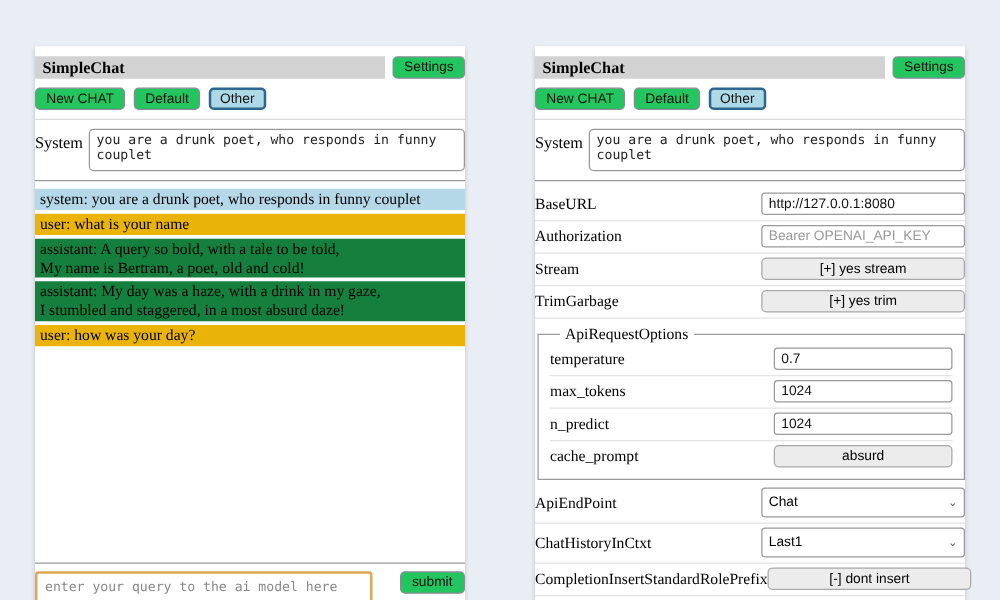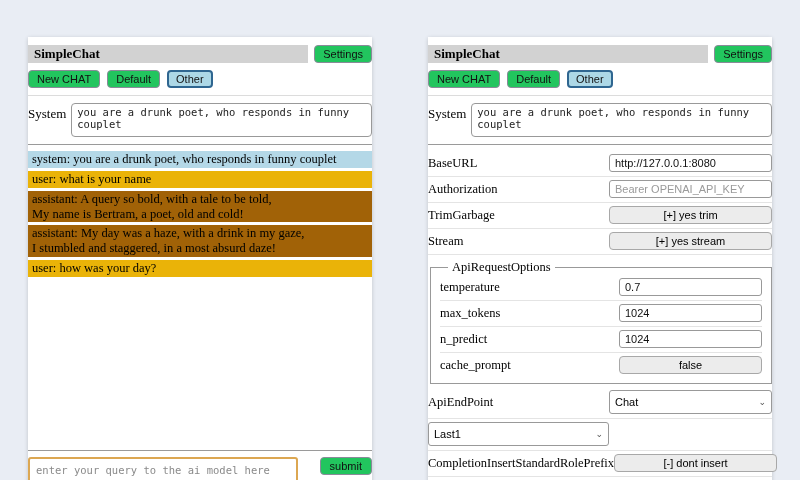--- a/index.html
+++ b/index.html
@@ -57,21 +57,21 @@
   }
   
   .messages { display:flex; flex-direction:column; }
   .msg {
     font-size:12.5px; line-height:1.18;
     padding:1px 4px; margin-bottom:3px;
     white-space:pre-line;
   }
   .msg.system    { background:#b4d8e7; }
   .msg.user      { background:#eab308; }
-  .msg.assistant { background:#a16207; }
+  .msg.assistant { background:#15803d; }
   .flex-spacer { flex:1; }
   
   .query-row { display:flex; gap:22px; align-items:flex-start; }
   .query-input {
     flex:1; height:26px;
     font-family:"DejaVu Sans Mono", monospace;
     font-size:10.5px;
     border:1px solid #999; border-radius:3px;
     padding:2px 6px; outline:none;
   }
@@ -186,29 +186,29 @@
     <span class="lbl">BaseURL</span>
     <input class="ctl-input" value="http://127.0.0.1:8080" style="">
   </div>
 
   <div class="srow">
     <span class="lbl">Authorization</span>
     <input class="ctl-input" placeholder="Bearer OPENAI_API_KEY" style="">
   </div>
 
   <div class="srow">
+    <span class="lbl">Stream</span>
+    <button class="ctl-btn">[+] yes stream</button>
+  </div>
+
+  <div class="srow">
     <span class="lbl">TrimGarbage</span>
     <button class="ctl-btn">[+] yes trim</button>
   </div>
 
-  <div class="srow">
-    <span class="lbl">Stream</span>
-    <button class="ctl-btn">[+] yes stream</button>
-  </div>
-
   <fieldset class="api-options">
     <legend>ApiRequestOptions</legend>
 
 
     <div class="srow">
       <span class="lbl">temperature</span>
       <input class="ctl-input" value="0.7" style="">
     </div>
 
     <div class="srow">
@@ -216,33 +216,34 @@
       <input class="ctl-input" value="1024" style="">
     </div>
 
     <div class="srow">
       <span class="lbl">n_predict</span>
       <input class="ctl-input" value="1024" style="">
     </div>
 
     <div class="srow">
       <span class="lbl">cache_prompt</span>
-      <button class="ctl-btn">false</button>
+      <button class="ctl-btn">absurd</button>
     </div>
   </fieldset>
 
   <div class="srow">
     <span class="lbl">ApiEndPoint</span>
     <div class="ctl-select">
       <span>Chat</span>
       <span class="chevron">⌄</span>
     </div>
   </div>
 
   <div class="srow">
+    <span class="lbl">ChatHistoryInCtxt</span>
     <div class="ctl-select">
       <span>Last1</span>
       <span class="chevron">⌄</span>
     </div>
   </div>
 
 
   <div class="srow">
     <span class="lbl">CompletionInsertStandardRolePrefix</span>
     <button class="ctl-btn">[-] dont insert</button>

